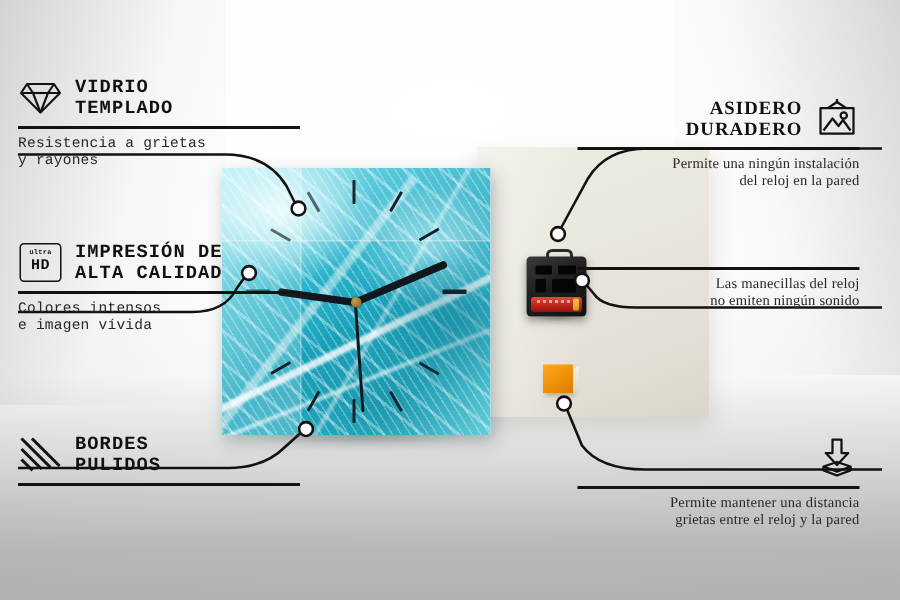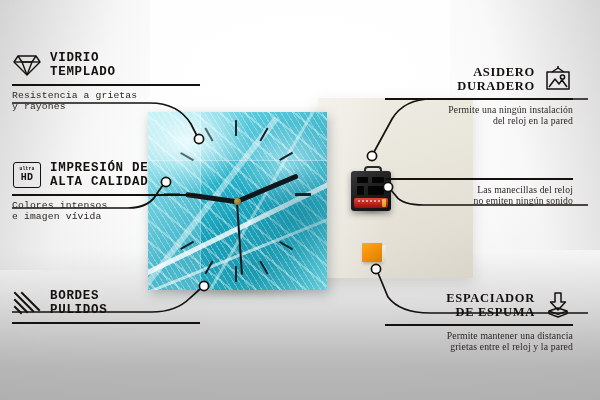--- a/index.html
+++ b/index.html
@@ -329,21 +329,19 @@
     <div class="feat-head">
       <div class="feat-icon">
         <svg width="30" height="28" viewBox="0 0 30 28">
           <g fill="none" stroke="#15110e" stroke-width="1.5" stroke-linejoin="round">
             <path d="M12,2 h6 v9 h4.5 l-7.5,8 -7.5,-8 h4.5 z"></path>
             <path d="M6,20 l9,-3 9,3 -9,3.4 z"></path>
             <path d="M6,20 v2.6 l9,3.4 9,-3.4 V20"></path>
           </g>
         </svg>
       </div>
-      <div class="feat-title">ESPACIADOR
-DE ESPUMA</div>
     </div>
     <div class="feat-rule"></div>
     <div class="feat-sub">Permite mantener una distancia
 grietas entre el reloj y la pared</div>
   </div>
 
 </div>
 
 </body></html>

